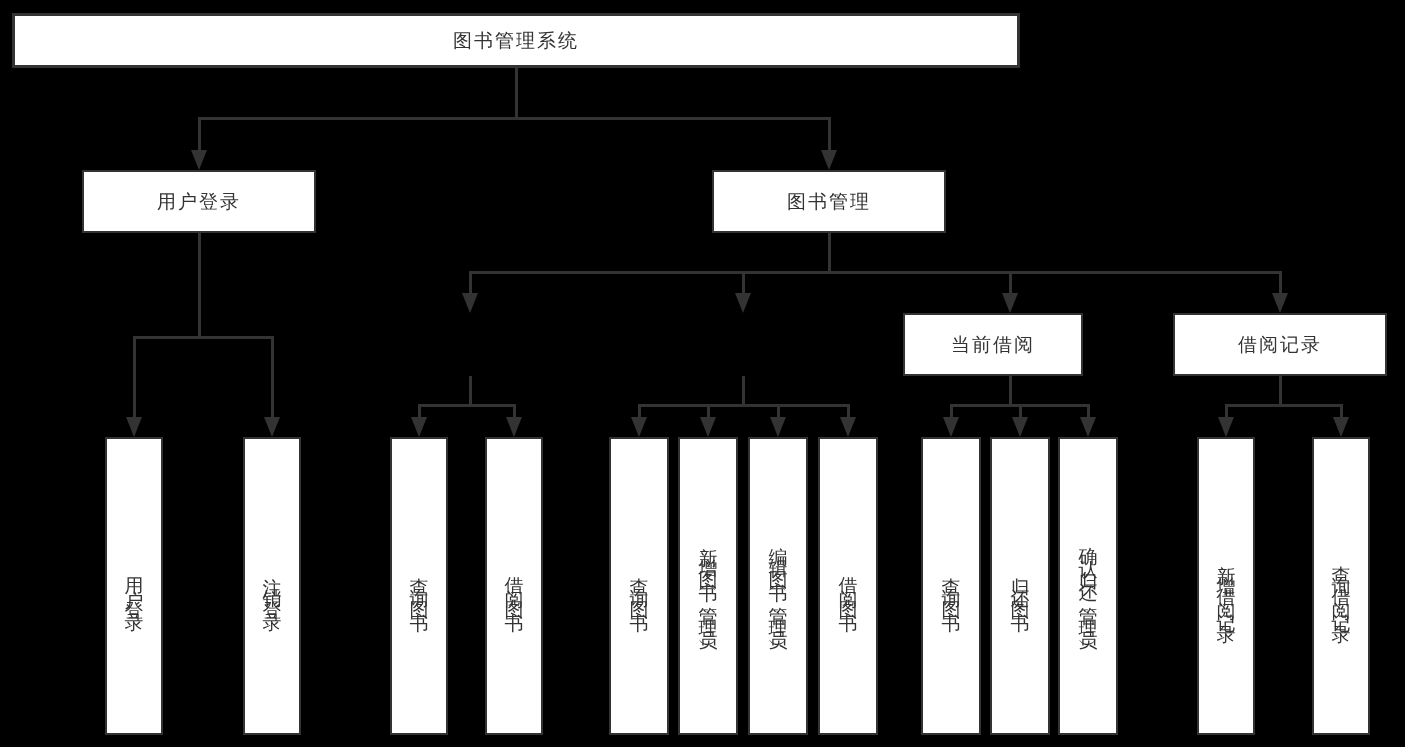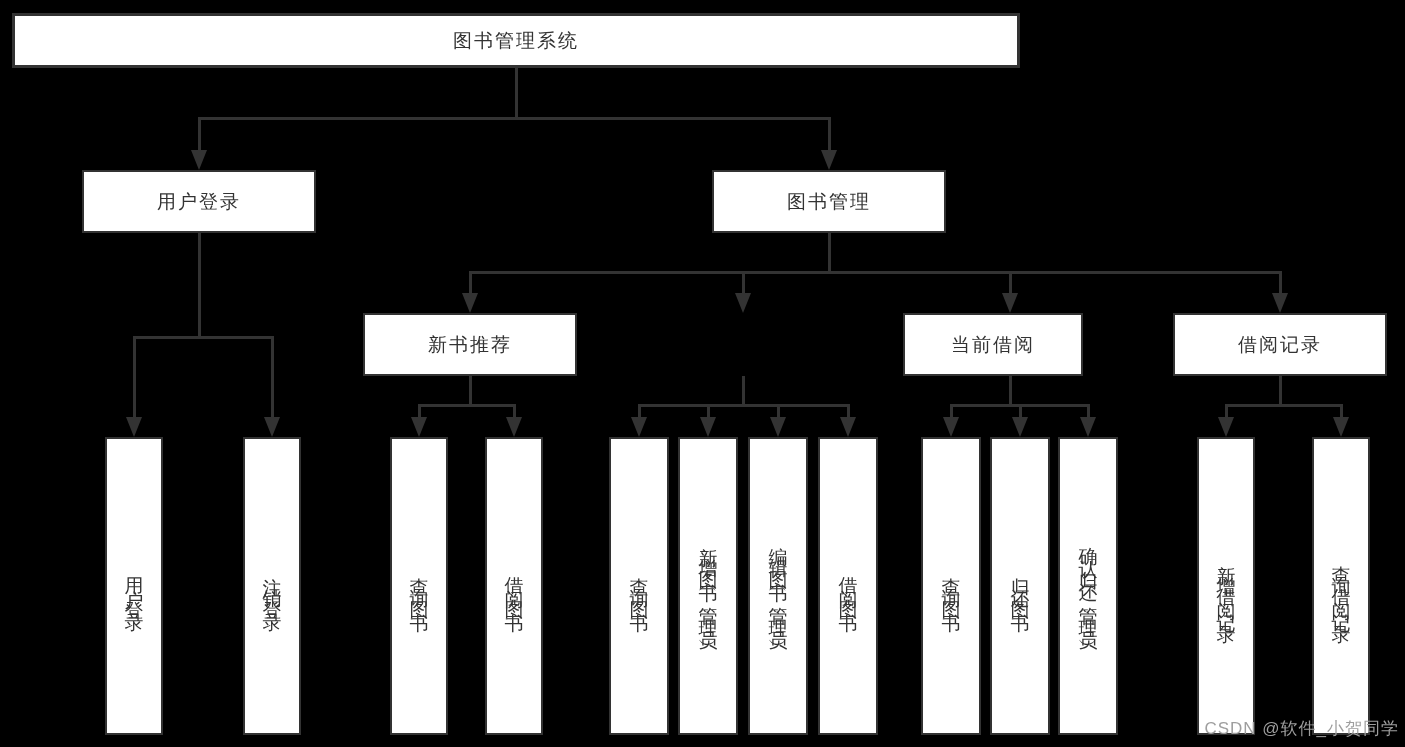--- a/index.html
+++ b/index.html
@@ -40,23 +40,20 @@
   </div>
 
   <div class="b" style="left:82px;top:170px;width:234px;height:63px;">
     <span>用户登录</span>
   </div>
 
   <div class="b" style="left:712px;top:170px;width:234px;height:63px;align-items:center;">
     <span>图书管理</span>
   </div>
 
-  <div class="b" style="left:363px;top:313px;width:214px;height:63px;">
-    <span>新书推荐</span>
-  </div>
 
 
   <div class="b" style="left:903px;top:313px;width:180px;height:63px;">
     <span>当前借阅</span>
   </div>
 
   <div class="b" style="left:1173px;top:313px;width:214px;height:63px;align-items:center;">
     <span>借阅记录</span>
   </div>
 
@@ -156,15 +153,14 @@
   <div class="vl" style="left:1087px;top:404px;height:15px;"></div>
   <div class="ar" style="left:1080px;top:417px;"></div>
 
   <div class="vl" style="left:1279px;top:376px;height:30px;"></div>
   <div class="hl" style="left:1225px;top:404px;width:118px;"></div>
   <div class="vl" style="left:1225px;top:404px;height:15px;"></div>
   <div class="ar" style="left:1218px;top:417px;"></div>
   <div class="vl" style="left:1340px;top:404px;height:15px;"></div>
   <div class="ar" style="left:1333px;top:417px;"></div>
 
-  <div class="wm">CSDN @软件_小贺同学</div>
 
 </div>
 
 </body></html>

